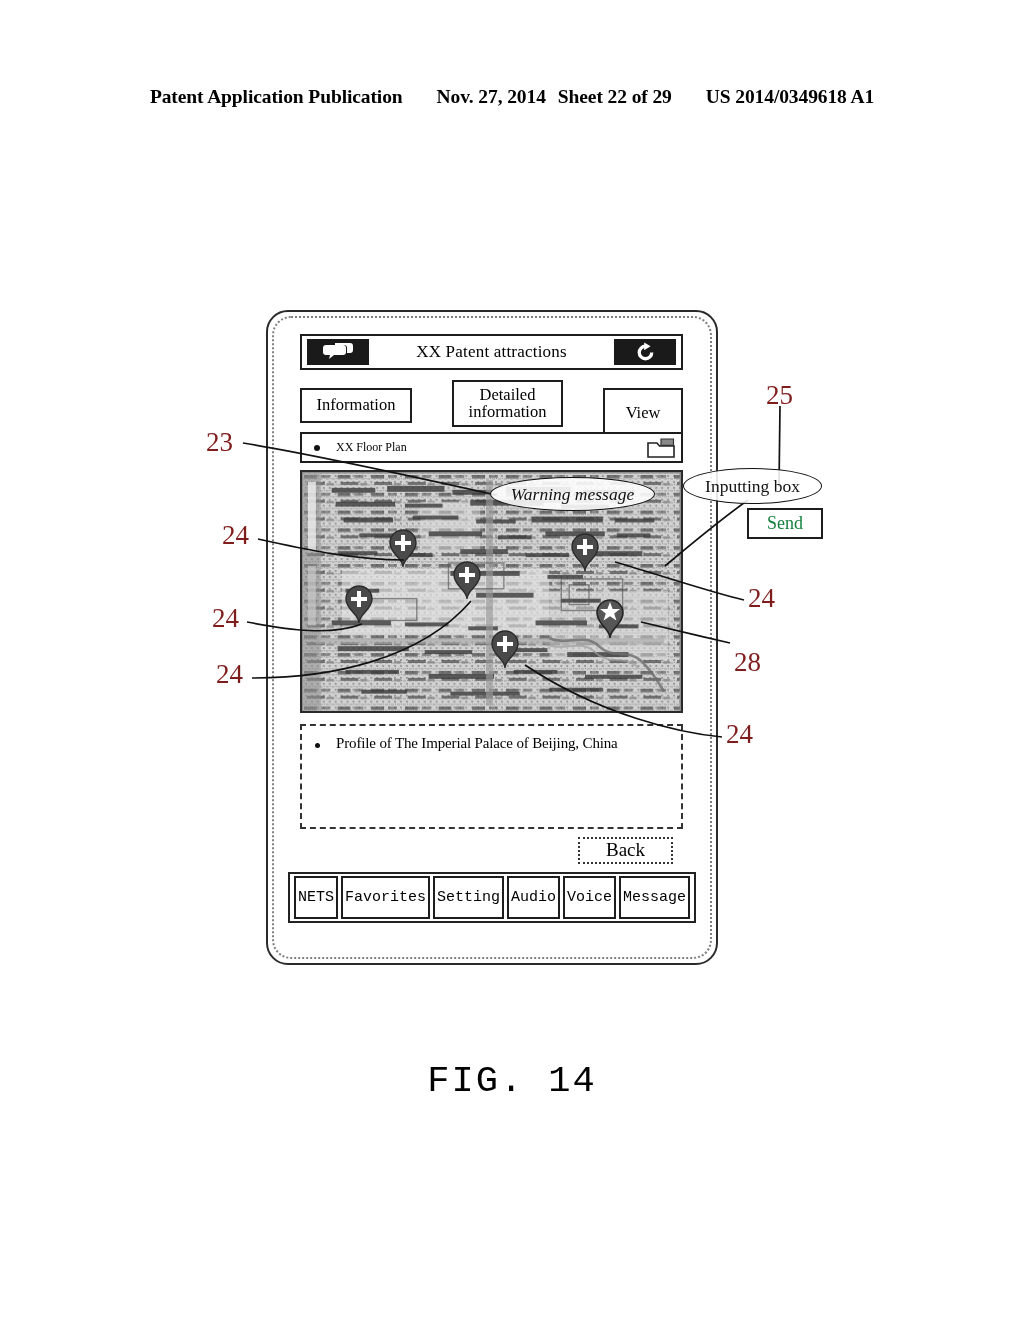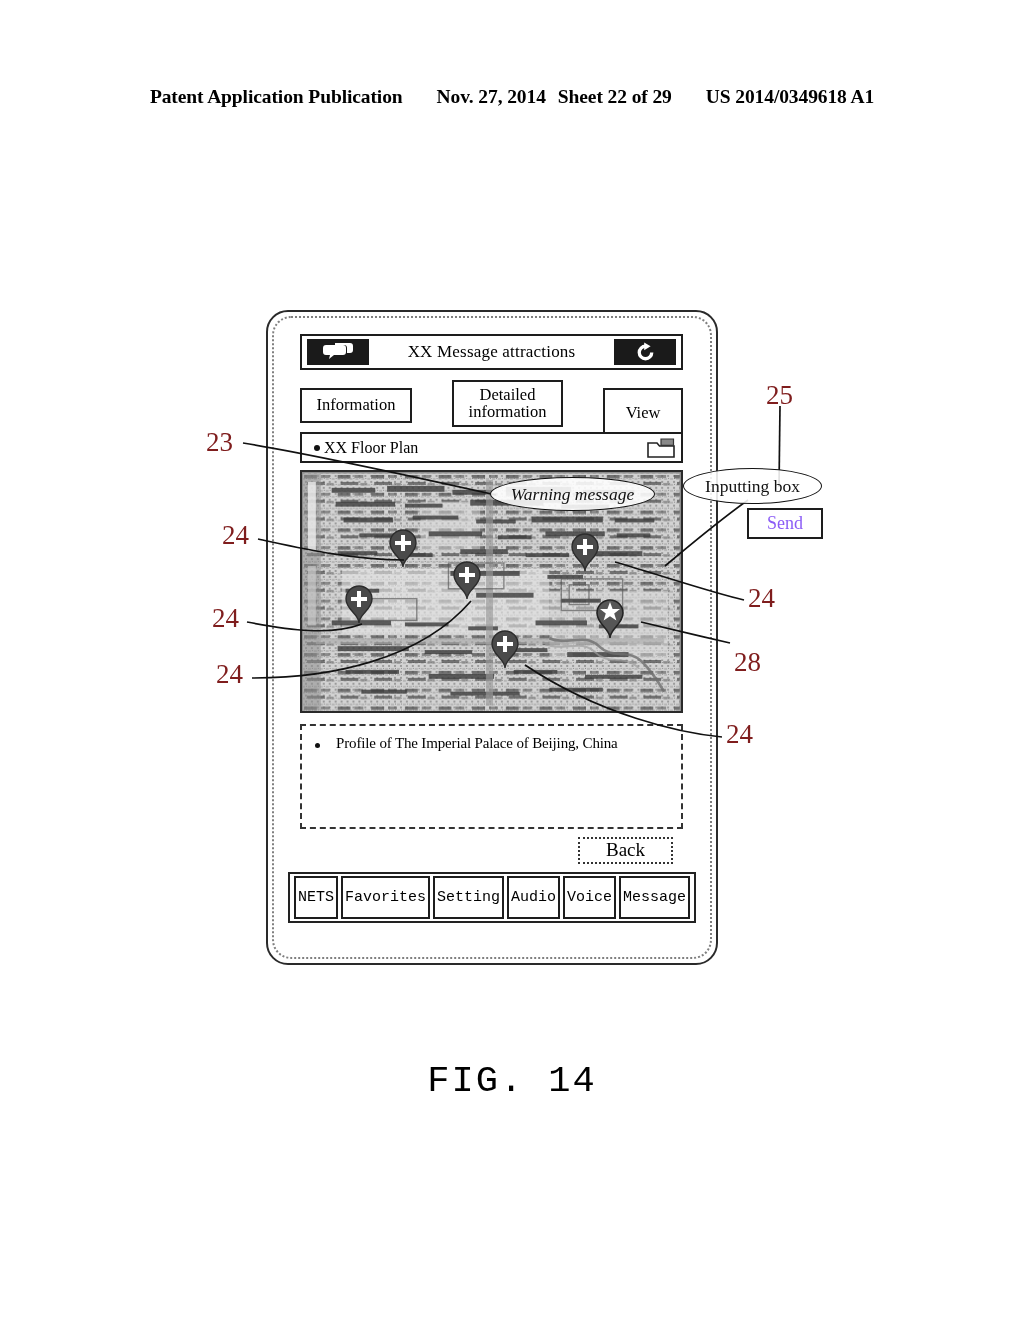--- a/index.html
+++ b/index.html
@@ -140,22 +140,22 @@
     align-items: center;
   }
   .fp-bullet {
     width: 6px; height: 6px;
     border-radius: 50%;
     background: #111;
     margin-left: 12px;
     flex: 0 0 auto;
   }
   .fp-label {
-    margin-left: 4px;
-    font-size: 16px;
+    margin-left: 16px;
+    font-size: 12px;
     flex: 1 1 auto;
   }
   .fp-folder {
     margin-right: 6px;
     width: 28px; height: 22px;
     flex: 0 0 auto;
   }
 
   
   .map-box {
@@ -265,21 +265,21 @@
     color: #111;
   }
   .send-btn {
     position: absolute;
     border: 2px solid #1d1d1d;
     background: #fff;
     display: flex;
     align-items: center;
     justify-content: center;
     font-size: 18px;
-    color: #8b5cf6;
+    color: #15803d;
   }
 </style>
 </head>
 <body>
 
 <div class="pat-header">
   <span class="seg">Patent Application Publication</span>
   <span class="gap-a"></span>
   <span class="seg">Nov. 27, 2014</span>
   <span class="gap-b"></span>
@@ -293,21 +293,21 @@
 
   <div class="screen">
 
     <div class="title-bar">
       <div class="title-icon">
         <svg width="30" height="19" viewBox="0 0 30 19" aria-hidden="true">
           <path d="M3 2 H20 A3 3 0 0 1 23 5 V9 A3 3 0 0 1 20 12 H11 L6 16 L7 12 H3 A3 3 0 0 1 0 9 V5 A3 3 0 0 1 3 2 Z" fill="#ffffff"></path>
           <path d="M12 0 H27 A3 3 0 0 1 30 3 V7 A3 3 0 0 1 27 10 H24 V5 A3 3 0 0 0 21 2 H12 Z" fill="#ffffff"></path>
         </svg>
       </div>
-      <div class="title-text">XX Message attractions</div>
+      <div class="title-text">XX Patent attractions</div>
       <div class="title-icon right">
         <svg width="21" height="21" viewBox="0 0 21 21" aria-hidden="true">
           <path d="M10.5 2.6 A7.9 7.9 0 1 0 18.4 10.5 L15.1 10.5 A4.6 4.6 0 1 1 10.5 5.9 Z" fill="#ffffff"></path>
           <path d="M9.2 0.4 L15.6 4.3 L9.2 8.2 Z" fill="#ffffff"></path>
         </svg>
       </div>
     </div>
 
     <div class="top-btns">
       <div class="tbtn" id="btn-information">

